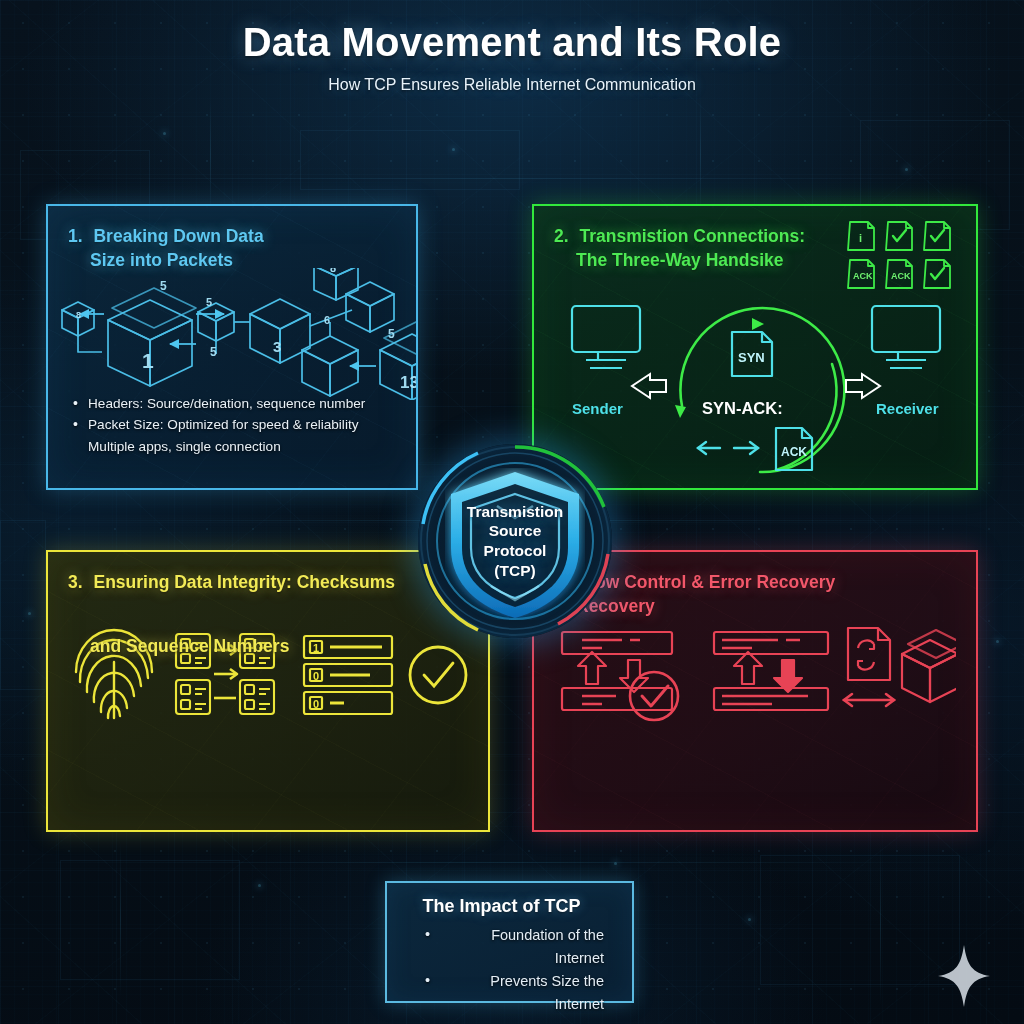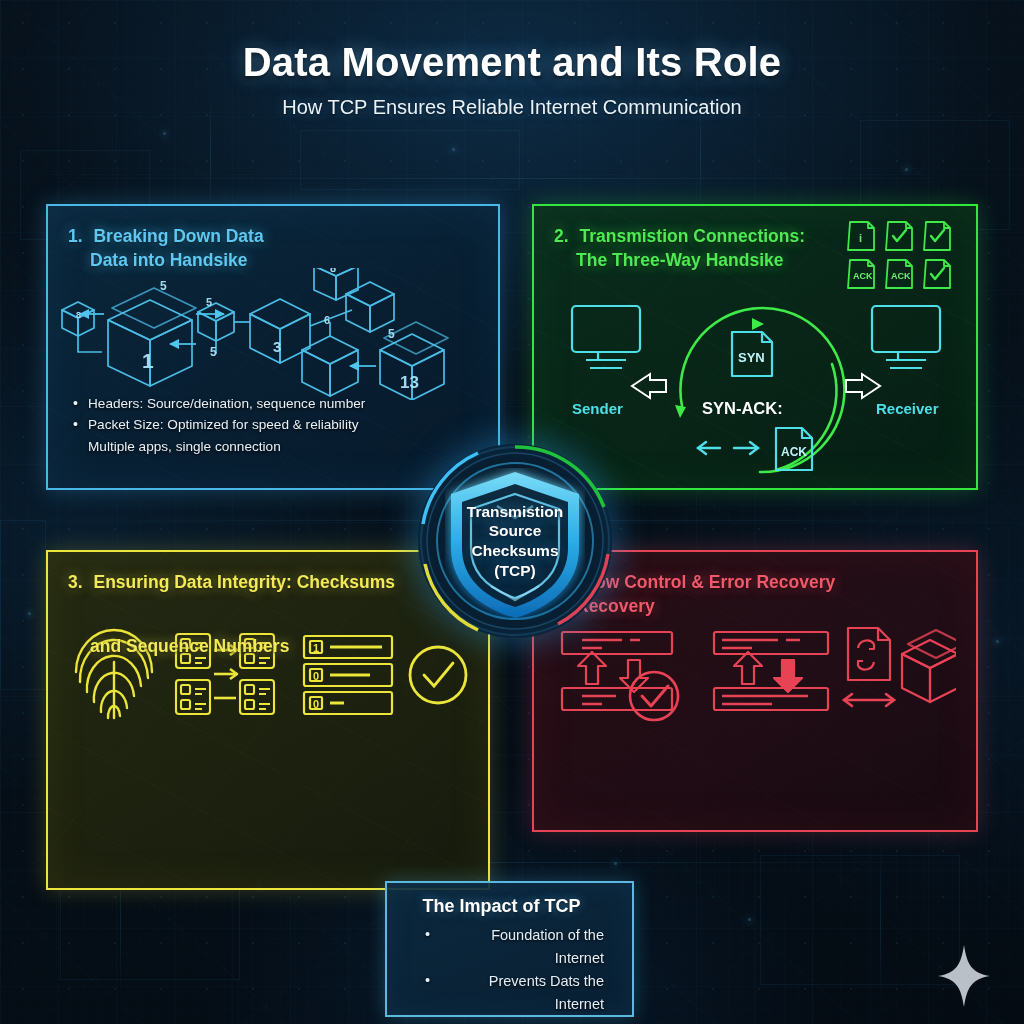--- a/index.html
+++ b/index.html
@@ -54,29 +54,29 @@
     background-image: radial-gradient(circle, rgba(90,190,235,.30) 1px, transparent 1.4px);
     background-size: 46px 46px;
     opacity: .55;
   }
   .trace { position: absolute; border: 1px solid rgba(60,150,200,.17); }
   .vline { position: absolute; width: 1px; background: linear-gradient(to bottom, transparent, rgba(70,170,215,.3), transparent); }
   .hline { position: absolute; height: 1px; background: linear-gradient(to right, transparent, rgba(70,170,215,.26), transparent); }
   .glowdot { position: absolute; width: 3px; height: 3px; border-radius: 50%; background: #63d9ff; box-shadow: 0 0 6px 2px rgba(80,200,255,.55); opacity: .5; }
 
   
-  .header { position: absolute; top: 40px; left: 0; right: 0; text-align: center; }
+  .header { position: absolute; top: 20px; left: 0; right: 0; text-align: center; }
   .title {
     font-size: 40px; font-weight: bold; color: #ffffff;
     letter-spacing: .2px;
     text-shadow: 0 0 18px rgba(120,200,255,.42), 0 2px 4px rgba(0,0,0,.85);
   }
   .subtitle {
     margin-top: 11px;
-    font-size: 20px; color: #e8f3fb; font-weight: normal;
+    font-size: 16px; color: #e8f3fb; font-weight: normal;
     text-shadow: 0 0 12px rgba(110,190,250,.4), 0 1px 3px rgba(0,0,0,.8);
   }
 
   
   .panel {
     position: absolute;
     border: 2px solid;
     overflow: hidden;
   }
   .panel-head {
@@ -94,40 +94,40 @@
   }
   .bullets li { list-style: none; position: relative; padding-left: 16px; margin-bottom: 1px; }
   .bullets li::before {
     content: "\2022"; position: absolute; left: 1px; top: -1px;
     font-size: 14px; color: #e9f1f7;
   }
   .bullets li.nobul::before { content: ""; }
 
   
   #panel1 {
-    left: 46px; top: 204px; width: 454px; height: 286px;
+    left: 46px; top: 204px; width: 372px; height: 286px;
     border-color: #49b7e8;
     background: linear-gradient(150deg, rgba(11,43,66,.82) 0%, rgba(8,32,52,.86) 55%, rgba(7,27,45,.88) 100%);
     box-shadow: 0 0 22px rgba(60,170,225,.30), inset 0 0 40px rgba(30,100,150,.16);
   }
   #panel1 .panel-head { color: #5ec8f2; text-shadow: 0 0 12px rgba(80,200,245,.65), 0 1px 3px rgba(0,0,0,.8); }
   #panel1 .bullets { top: 188px; }
 
   
   #panel2 {
     left: 532px; top: 204px; width: 446px; height: 286px;
     border-color: #32e83c;
     background: linear-gradient(150deg, rgba(10,48,26,.80) 0%, rgba(8,40,23,.86) 55%, rgba(6,30,18,.88) 100%);
     box-shadow: 0 0 22px rgba(50,230,60,.26), inset 0 0 40px rgba(25,130,45,.15);
   }
   #panel2 .panel-head { color: #4dea54; text-shadow: 0 0 12px rgba(70,235,80,.6), 0 1px 3px rgba(0,0,0,.8); }
 
   
   #panel3 {
-    left: 46px; top: 550px; width: 444px; height: 340px;
+    left: 46px; top: 550px; width: 444px; height: 282px;
     border-color: #ece53a;
     background: linear-gradient(150deg, rgba(40,44,14,.84) 0%, rgba(32,36,14,.88) 55%, rgba(23,27,12,.9) 100%);
     box-shadow: 0 0 22px rgba(230,225,55,.22), inset 0 0 40px rgba(120,115,25,.16);
   }
   #panel3 .panel-head { color: #f2ea56; text-shadow: 0 0 12px rgba(240,232,80,.55), 0 1px 3px rgba(0,0,0,.8); max-width: 370px; }
 
   
   #panel4 {
     left: 532px; top: 550px; width: 446px; height: 282px;
     border-color: #e84355;
@@ -156,21 +156,21 @@
   }
   .badge-label {
     position: absolute; inset: 0; display: flex; flex-direction: column;
     align-items: center; justify-content: center; z-index: 5;
     color: #ffffff; font-weight: bold; font-size: 15.5px; line-height: 1.26;
     text-align: right; text-shadow: 0 1px 4px rgba(0,20,40,.95), 0 0 12px rgba(90,190,255,.6);
   }
 
   
   #footer {
-    position: absolute; left: 385px; top: 881px; width: 249px; height: 136px;
+    position: absolute; left: 385px; top: 881px; width: 249px; height: 122px;
     border: 2px solid #5bb9e0; z-index: 15;
     background: linear-gradient(160deg, rgba(12,42,64,.9) 0%, rgba(9,32,52,.93) 100%);
     box-shadow: 0 0 18px rgba(70,180,230,.3), inset 0 0 24px rgba(25,90,135,.2);
     padding: 13px 28px 0 12px;
   }
   .footer-title {
     text-align: center; color: #ffffff; font-weight: bold; font-size: 18px;
     text-shadow: 0 0 10px rgba(110,200,255,.5), 0 1px 3px rgba(0,0,0,.85);
   }
   .footer-list { margin-top: 7px; padding-left: 26px; }
@@ -221,21 +221,21 @@
     <div class="title">Data Movement and Its Role</div>
     <div class="subtitle">How TCP Ensures Reliable Internet Communication</div>
   </div>
 
   <div class="panel" id="panel1">
     <div class="panel-tex b"></div>
 
     <div class="panel-head">
       <span class="num" style="margin-right: 6px;">1.</span>
       <span>Breaking Down Data</span><br>
-      <span style="padding-left:22px; display:inline-block;">Data into Handsike</span>
+      <span style="padding-left:22px; display:inline-block;">Size into Packets</span>
     </div>
 
     <svg class="art" style="left:10px; top:62px;" width="430" height="132" viewBox="0 0 430 132">
       <g fill="none" stroke="#4ec6f0" stroke-width="1.7" stroke-linejoin="round" opacity=".95">
 
         <g>
           <path d="M50 52 L92 32 L134 52 L92 72 Z"></path>
           <path d="M50 52 L50 98 L92 118 L92 72 Z"></path>
           <path d="M134 52 L134 98 L92 118 L92 72 Z"></path>
           <path d="M54 40 L96 20 L138 40 L96 60 Z" opacity=".75"></path>
@@ -572,30 +572,30 @@
       </defs>
       <path d="M70 4 L134 26 V80 C134 118 104 140 70 150 C36 140 6 118 6 80 V26 Z" fill="url(#shg)" filter="url(#sgl)" opacity=".96"></path>
       <path d="M70 16 L123 34 V80 C123 112 98 130 70 139 C42 130 17 112 17 80 V34 Z" fill="#071d30" opacity=".92"></path>
       <path d="M70 26 L114 41 V80 C114 107 93 122 70 130 C47 122 26 107 26 80 V41 Z" fill="none" stroke="#6fdcff" stroke-width="2.2" opacity=".85"></path>
       <path d="M52 38 L70 50 L88 38" fill="none" stroke="#9beaff" stroke-width="2.5" opacity=".55"></path>
       <path d="M46 118 L70 132 L94 118" fill="none" stroke="#9beaff" stroke-width="2.5" opacity=".55"></path>
     </svg>
     <div class="badge-label">
       <span>Transmistion</span>
       <span>Source</span>
-      <span>Checksums</span>
+      <span>Protocol</span>
       <span>(TCP)</span>
     </div>
   </div>
 
   <div id="footer">
     <div class="footer-title">The Impact of TCP</div>
     <ul class="footer-list">
       <li>Foundation of the Internet</li>
-      <li>Prevents Dats the Internet</li>
+      <li>Prevents Size the Internet</li>
     </ul>
   </div>
 
   <svg id="sparkle" width="52" height="62" viewBox="0 0 52 62">
     <path d="M26 0 C29 20 34 28 52 31 C34 34 29 42 26 62 C23 42 18 34 0 31 C18 28 23 20 26 0 Z" fill="#c9d0d8" opacity=".92"></path>
   </svg>
 
 </div>
 
 </body></html>

